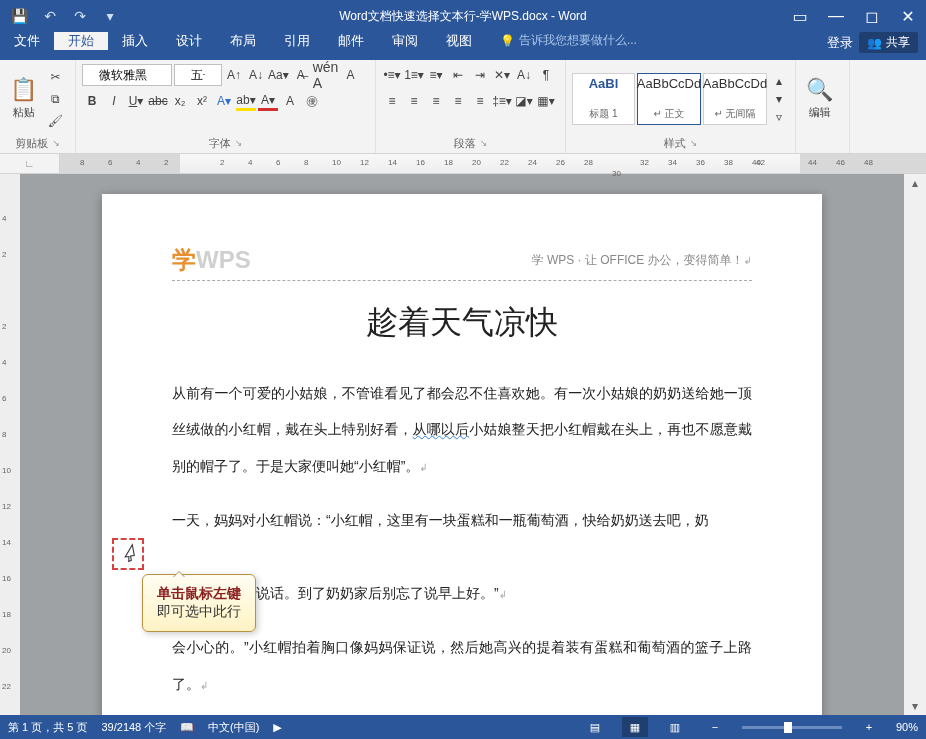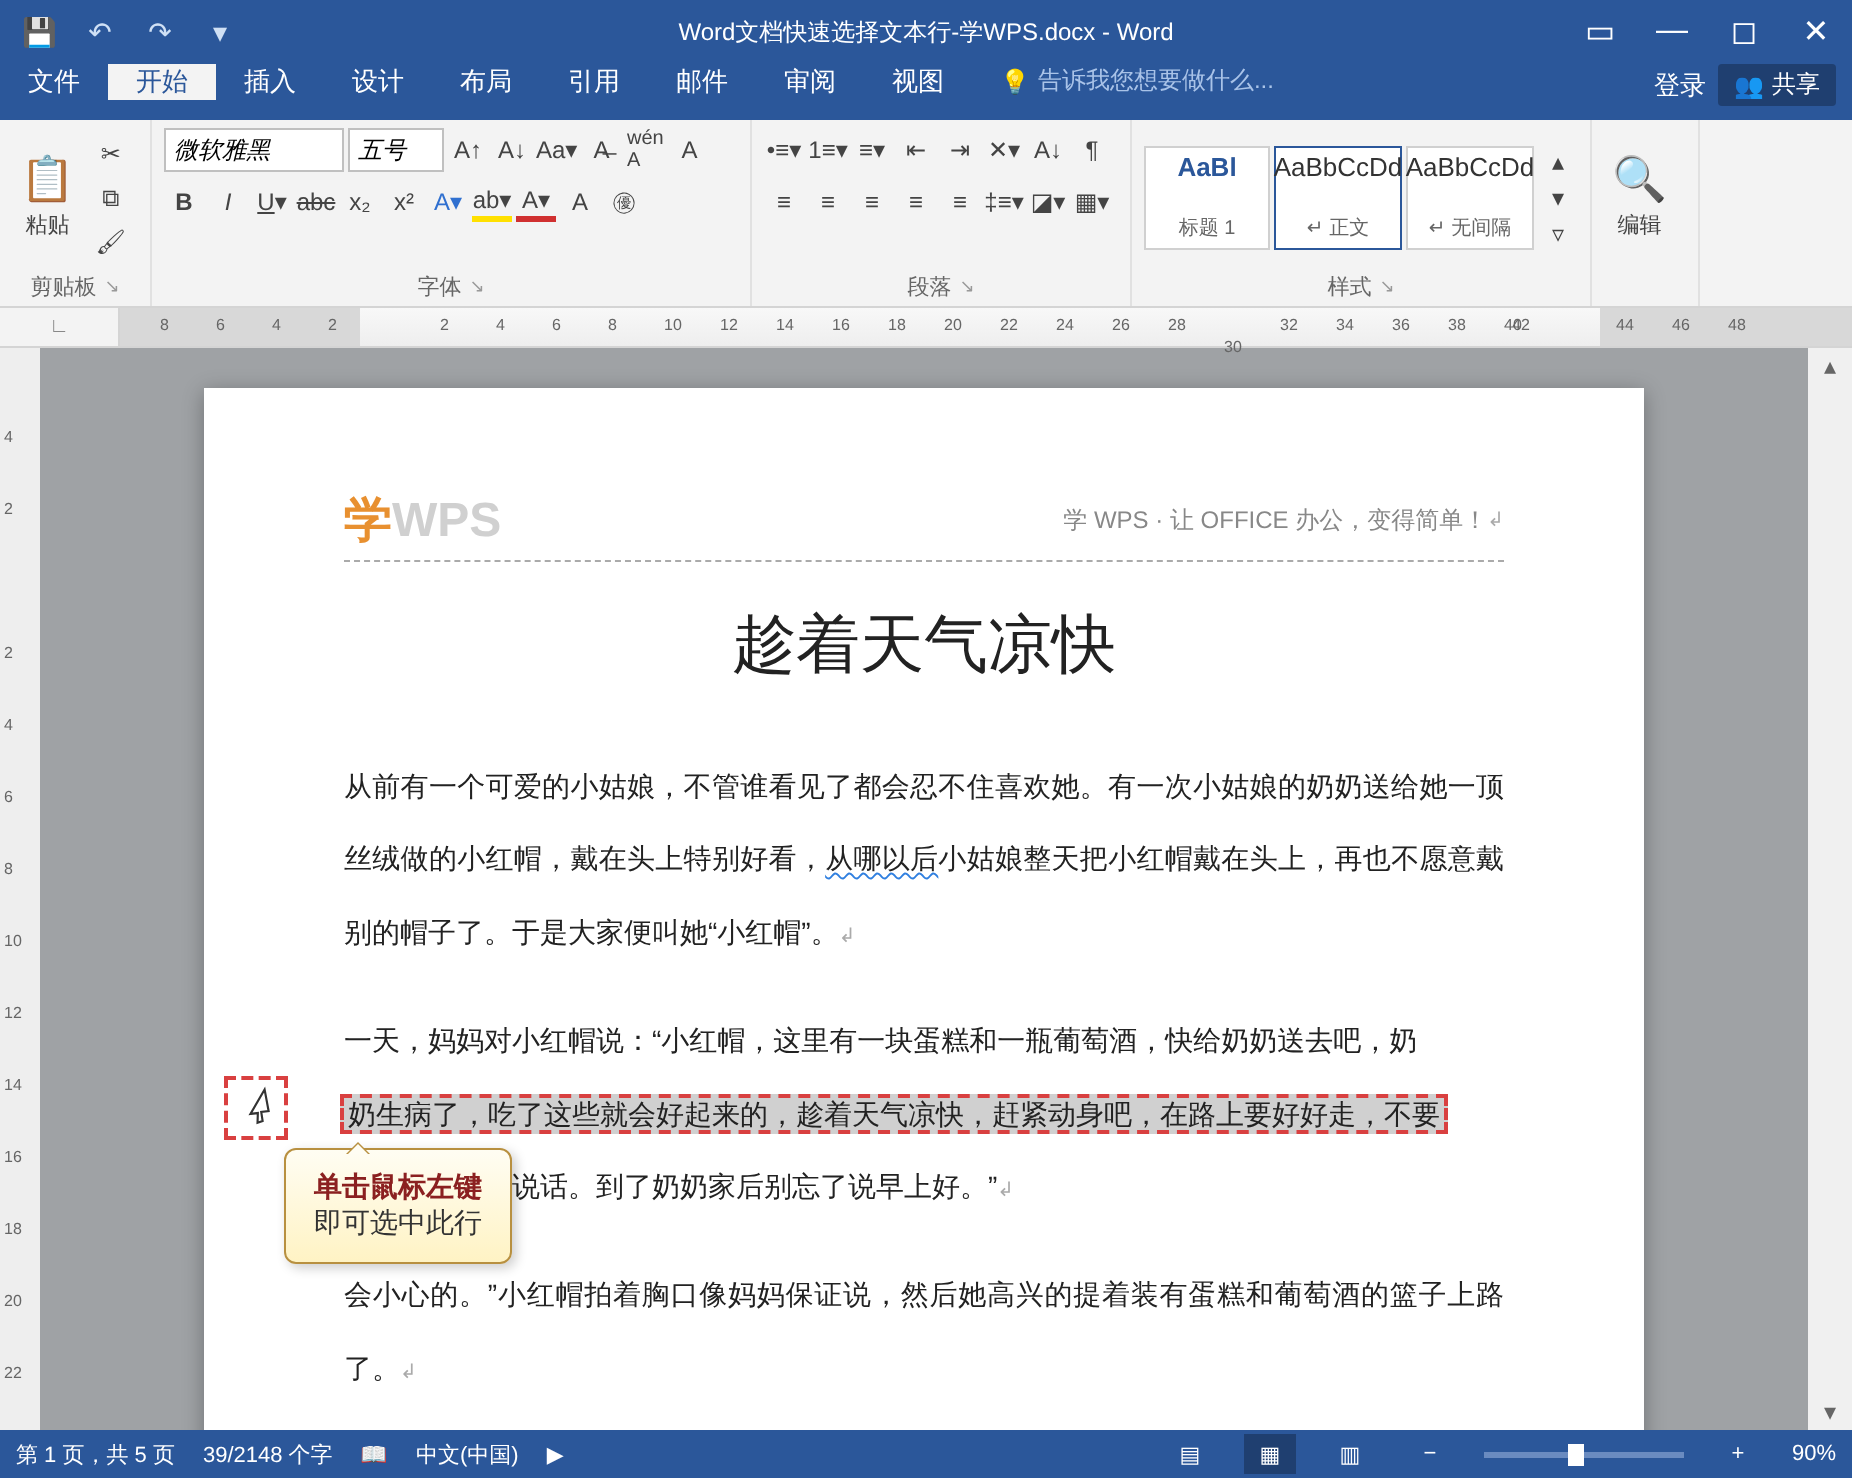--- a/index.html
+++ b/index.html
@@ -24,21 +24,21 @@
 .group { display: flex; flex-direction: column; border-right: 1px solid #e1e1e1; padding: 2px 6px; position: relative; }
 .group .content { flex: 1; display: flex; align-items: center; gap: 4px; }
 .group .label { text-align: center; font-size: 11px; color: #666; height: 16px; display:flex; justify-content:center; align-items:center; gap:4px; }
 .group .label .dlg { font-size:9px; color:#999; cursor:pointer; }
 .vcol { display:flex; flex-direction:column; gap:2px; align-items:center; }
 .bigbtn { display:flex; flex-direction:column; align-items:center; justify-content:center; gap:2px; padding:2px 4px; cursor:pointer; }
 .bigbtn .ico { font-size:22px; }
 .bigbtn .lbl { font-size:11px; color:#444; }
 .smbtn { min-width:20px; height:20px; display:flex; align-items:center; justify-content:center; cursor:pointer; font-size:12px; color:#444; }
 .row { display:flex; gap:2px; align-items:center; height:22px; }
-select.fake, .fake-in { border:1px solid #c0c0c0; background:#fff; height:22px; font-size:12px; padding:0 4px;font-style:italic; }
+select.fake, .fake-in { border:1px solid #c0c0c0; background:#fff; height:22px; font-size:12px; padding:0 16px; }
 .styletile { width:64px; height:52px; border:1px solid #d0d0d0; background:#fff; display:flex; flex-direction:column; align-items:center; justify-content:center; cursor:pointer; }
 .styletile .prev { font-size:13px; color:#333; }
 .styletile .nm { font-size:10px; color:#666; margin-top:16px; }
 .styletile.sel { border:1px solid #2b579a; }
 
 .rulerbar { background:#f3f3f3; height:20px; display:flex; border-bottom:1px solid #d4d4d4; }
 .rulerbar .corner { width:60px; border-right:1px solid #d4d4d4; display:flex; align-items:center; justify-content:center; font-size:10px; color:#888; }
 .rulerbar .hruler { flex:1; position:relative; font-size:8px; color:#666; background:linear-gradient(#f8f8f8,#eee); }
 .hruler .tick { position:absolute; top:4px; }
 .hruler .shade { position:absolute; top:0; bottom:0; background:#d8d8d8; }
@@ -136,21 +136,21 @@
 
   <div class="group" style="width:300px">
     <div class="content" style="flex-direction:column;align-items:stretch;gap:4px;padding:2px 0">
       <div class="row">
         <input class="fake-in" style="width: 90px;" value="微软雅黑">
         <input class="fake-in" style="width: 48px;" value="五号">
         <div class="smbtn">A↑</div>
         <div class="smbtn">A↓</div>
         <div class="smbtn">Aa▾</div>
         <div class="smbtn">A̶</div>
-        <div class="smbtn" style="font-size:10px">wén<br>A</div>
+        <div class="smbtn" style="font-size:14px">wén<br>A</div>
         <div class="smbtn">A</div>
       </div>
       <div class="row">
         <div class="smbtn">
             <b>B</b>
           </div>
         <div class="smbtn">
             <i>I</i>
           </div>
         <div class="smbtn"><u>U</u>▾</div>
@@ -297,21 +297,21 @@
     <div class="page">
       <div class="hdr-line">
         <span class="hdr-logo"><span class="x">学</span><span>WPS</span></span>
         <span>学 WPS · 让 OFFICE 办公，变得简单！</span>
           <span style="color:#aaa;font-size:10px">↲</span>
       </div>
       <h1 class="doc-title">趁着天气凉快</h1>
       <p class="para"><span>从前有一个可爱的小姑娘，不管谁看见了都会忍不住喜欢她。有一次小姑娘的奶奶送给她一顶丝绒做的小红帽，戴在头上特别好看，</span><span class="wavy">从哪以后</span><span>小姑娘整天把小红帽戴在头上，再也不愿意戴别的帽子了。于是大家便叫她“小红帽”。</span><span class="eol">↲</span></p>
       <p class="para" style="margin-top:18px">
         <span>一天，妈妈对小红帽说：“小红帽，这里有一块蛋糕和一瓶葡萄酒，快给奶奶送去吧，奶</span><br>
-        <span class="sel-line">奶生病了，吃了这些就会好起来的，趁着天气凉快，赶紧动身吧，在路上要好好走，不要</span><br>
+        <br>
         <span>不要跟陌生人说话。到了奶奶家后别忘了说早上好。”</span><span class="eol">↲</span>
       </p>
       <p class="para" style="margin-top:18px"><span>会小心的。”小红帽拍着胸口像妈妈保证说，然后她高兴的提着装有蛋糕和葡萄酒的篮子上路了。</span><span class="eol">↲</span></p>
 
       <div class="sel-margin">
         <svg width="18" height="18" viewBox="0 0 20 20">
             <path d="M18 2 L6 12 L10 13 L8 18 L11 18 L12 13 L16 14 Z" fill="none" stroke="#333" stroke-width="1.2"></path>
           </svg>
       </div>
 

